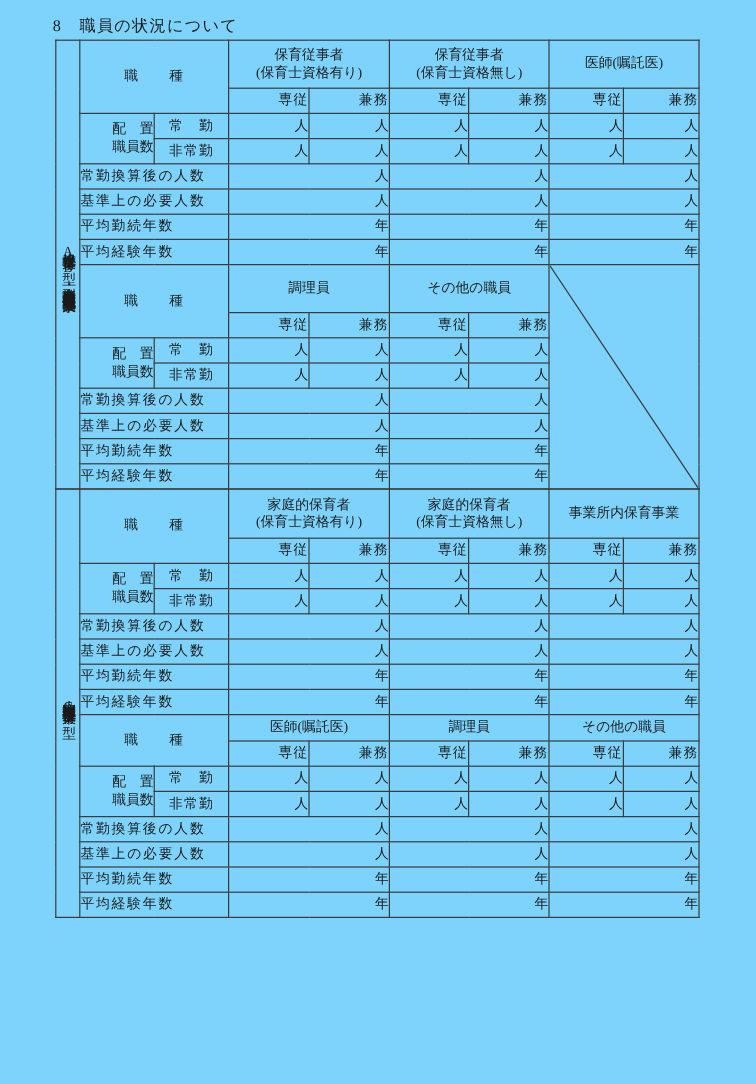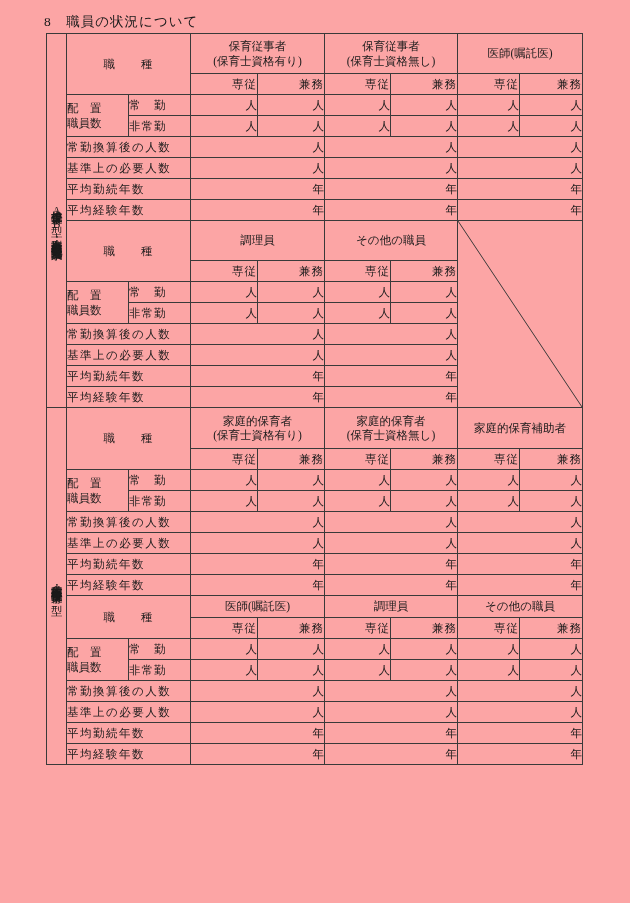--- a/index.html
+++ b/index.html
@@ -1,19 +1,19 @@
 <!DOCTYPE html>
 <html><head>
 <meta charset="utf-8">
 <style>
   html,body{margin:0;padding:0;background:#e8e8e8;}
   .sheet{
     position:relative;
     width:630px;height:903px;
-    background:#fca5a5;
+    background:#7dd3fc;
     margin:0 auto;
     font-family:"Liberation Serif","DejaVu Serif",serif;
     color:#1b1b1b;
     overflow:hidden;
   }
   .page-title{
     position:absolute;left:44px;top:13px;
     font-size:13.5px;letter-spacing:1px;
     white-space:pre;
   }
@@ -38,22 +38,22 @@
     text-align:center;
     font-size:12px;
     letter-spacing:0.5px;
     padding:2px 0;
   }
   td.jobtype{text-align:center;letter-spacing:1px;}
   td.cat-title{text-align:center;}
   td.cat-title .line{text-align:center;}
   td.hdr{text-align:right;letter-spacing:1px;}
   td.row-label{text-align:left;padding-left:5px;letter-spacing:1.5px;white-space:nowrap;}
-  td.haichi{text-align:left;}
-  td.shift{letter-spacing:1px;}
+  td.haichi{text-align:right;}
+  td.shift{text-align:center;letter-spacing:1px;}
   td.unit{text-align:right;padding-right:9px;}
   td.diag{position:relative;padding:0;}
   td.diag svg{position:absolute;left:0;top:0;width:100%;height:100%;display:block;}
 </style>
 </head>
 <body>
 
 <div class="sheet">
   <div class="page-title">8　職員の状況について</div>
   <div class="form-body" id="form-body">
@@ -217,21 +217,21 @@
             <td class="jobtype" colspan="2" rowspan="2">職　　種</td>
             <td class="cat-title" colspan="2" rowspan="1">
               <div class="line">家庭的保育者</div>
               <div class="line">(保育士資格有り)</div>
             </td>
             <td class="cat-title" colspan="2" rowspan="1">
               <div class="line">家庭的保育者</div>
               <div class="line">(保育士資格無し)</div>
             </td>
             <td class="cat-title" colspan="2" rowspan="1">
-              <div class="line">家庭的保育補助者</div>
+              <div class="line">事業所内保育事業</div>
             </td>
           </tr>
           <tr style="height: 21px;">
             <td class="hdr" colspan="1" rowspan="1">専従</td>
             <td class="hdr" colspan="1" rowspan="1">兼務</td>
             <td class="hdr" colspan="1" rowspan="1">専従</td>
             <td class="hdr" colspan="1" rowspan="1">兼務</td>
             <td class="hdr" colspan="1" rowspan="1">専従</td>
             <td class="hdr" colspan="1" rowspan="1">兼務</td>
           </tr>

